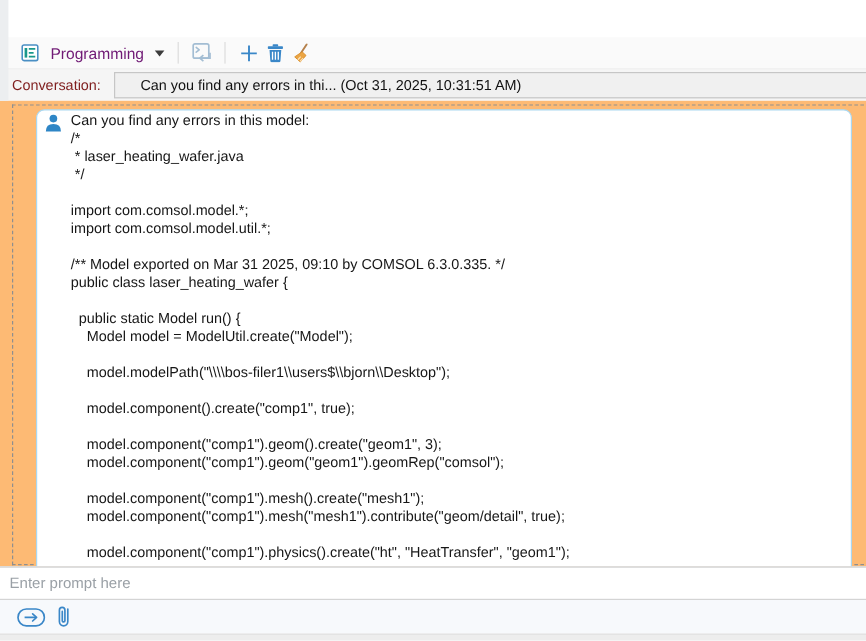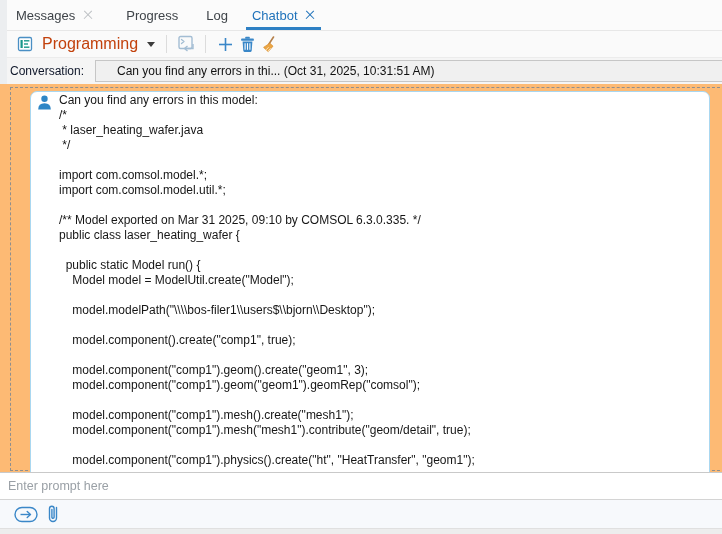--- a/index.html
+++ b/index.html
@@ -30,32 +30,32 @@
          height:3px; background:#2e80c4; }
   .gap1{ margin-right:34px; } .gap2{ margin-right:28px; } .gap3{ margin-right:24px; }
 
   
   .toolbar {
     position:absolute; left:0; top:31px; width:722px; height:27px;
     background:#fafafa; border-bottom:1px solid #ececec;
     display:flex; align-items:center; padding-left:11px;
   }
   .tbtn { display:flex; align-items:center; gap:6px; padding:2px 3px; border-radius:2px; }
-  .tb-label { font-size:16px; color:#c2410c; }
+  .tb-label { font-size:13px; color:#701a75; }
   .caret { width:0; height:0; border-left:4px solid transparent; border-right:4px solid transparent;
            border-top:5px solid #3c3c3c; margin-left:3px; }
   .sep { width:1px; height:18px; background:#dcdcdc; margin:0 8px; }
   .iconbtn { width:22px; height:22px; display:flex; align-items:center; justify-content:center; }
 
   
   .convrow {
     position:absolute; left:0; top:58px; width:722px; height:26px;
     background:#f5f5f5; display:flex; align-items:center;
   }
-  .convlabel { font-size:12px; color:#0f172a; margin-left:10px; white-space:nowrap; }
+  .convlabel { font-size:12px; color:#7f1d1d; margin-left:10px; white-space:nowrap; }
   .convselect {
     position:absolute; left:95px; right:-3px; top:2px; height:22px;
     background:#f0f0f0; border:1px solid #c6c6c6;
     font-size:12px; color:#111; display:flex; align-items:center;
     padding-left:21px; white-space:nowrap; overflow:hidden;
   }
 
   
   .chatarea {
     position:absolute; left:0; top:84px; width:722px; height:388px;
@@ -97,42 +97,20 @@
     position:absolute; left:0; top:528px; width:722px; height:6px;
     background:#ededed; border-top:1px solid #e0e0e0;
   }
   .leftstrip { position:absolute; left:0; top:0; width:7px; height:84px; background:#eceef0; }
 </style>
 </head>
 <body>
 
 <div class="win">
 
-  <div class="tabbar">
-    <div class="tab gap1">
-      <span class="lbl">Messages</span>
-      <span class="x">
-          <i></i>
-          <i></i>
-        </span>
-    </div>
-    <div class="tab gap2">
-      <span class="lbl">Progress</span>
-    </div>
-    <div class="tab gap3">
-      <span class="lbl">Log</span>
-    </div>
-    <div class="tab active">
-      <span class="lbl">Chatbot</span>
-      <span class="x">
-          <i></i>
-          <i></i>
-        </span>
-    </div>
-  </div>
 
   <div class="toolbar">
     <div class="tbtn">
       <span class="iconbtn">
         <svg width="16" height="16" viewBox="0 0 16 16">
           <rect x="1.5" y="1.5" width="13" height="13" rx="1.5" fill="#ffffff" stroke="#4a8fc4" stroke-width="1.3"></rect>
           <rect x="3.5" y="4" width="2.2" height="8" fill="#19988b"></rect>
           <line x1="7" y1="4.8" x2="12.4" y2="4.8" stroke="#19988b" stroke-width="1.4"></line>
           <line x1="7" y1="8" x2="11" y2="8" stroke="#19988b" stroke-width="1.4"></line>
           <line x1="7" y1="11.2" x2="12.4" y2="11.2" stroke="#19988b" stroke-width="1.4"></line>

